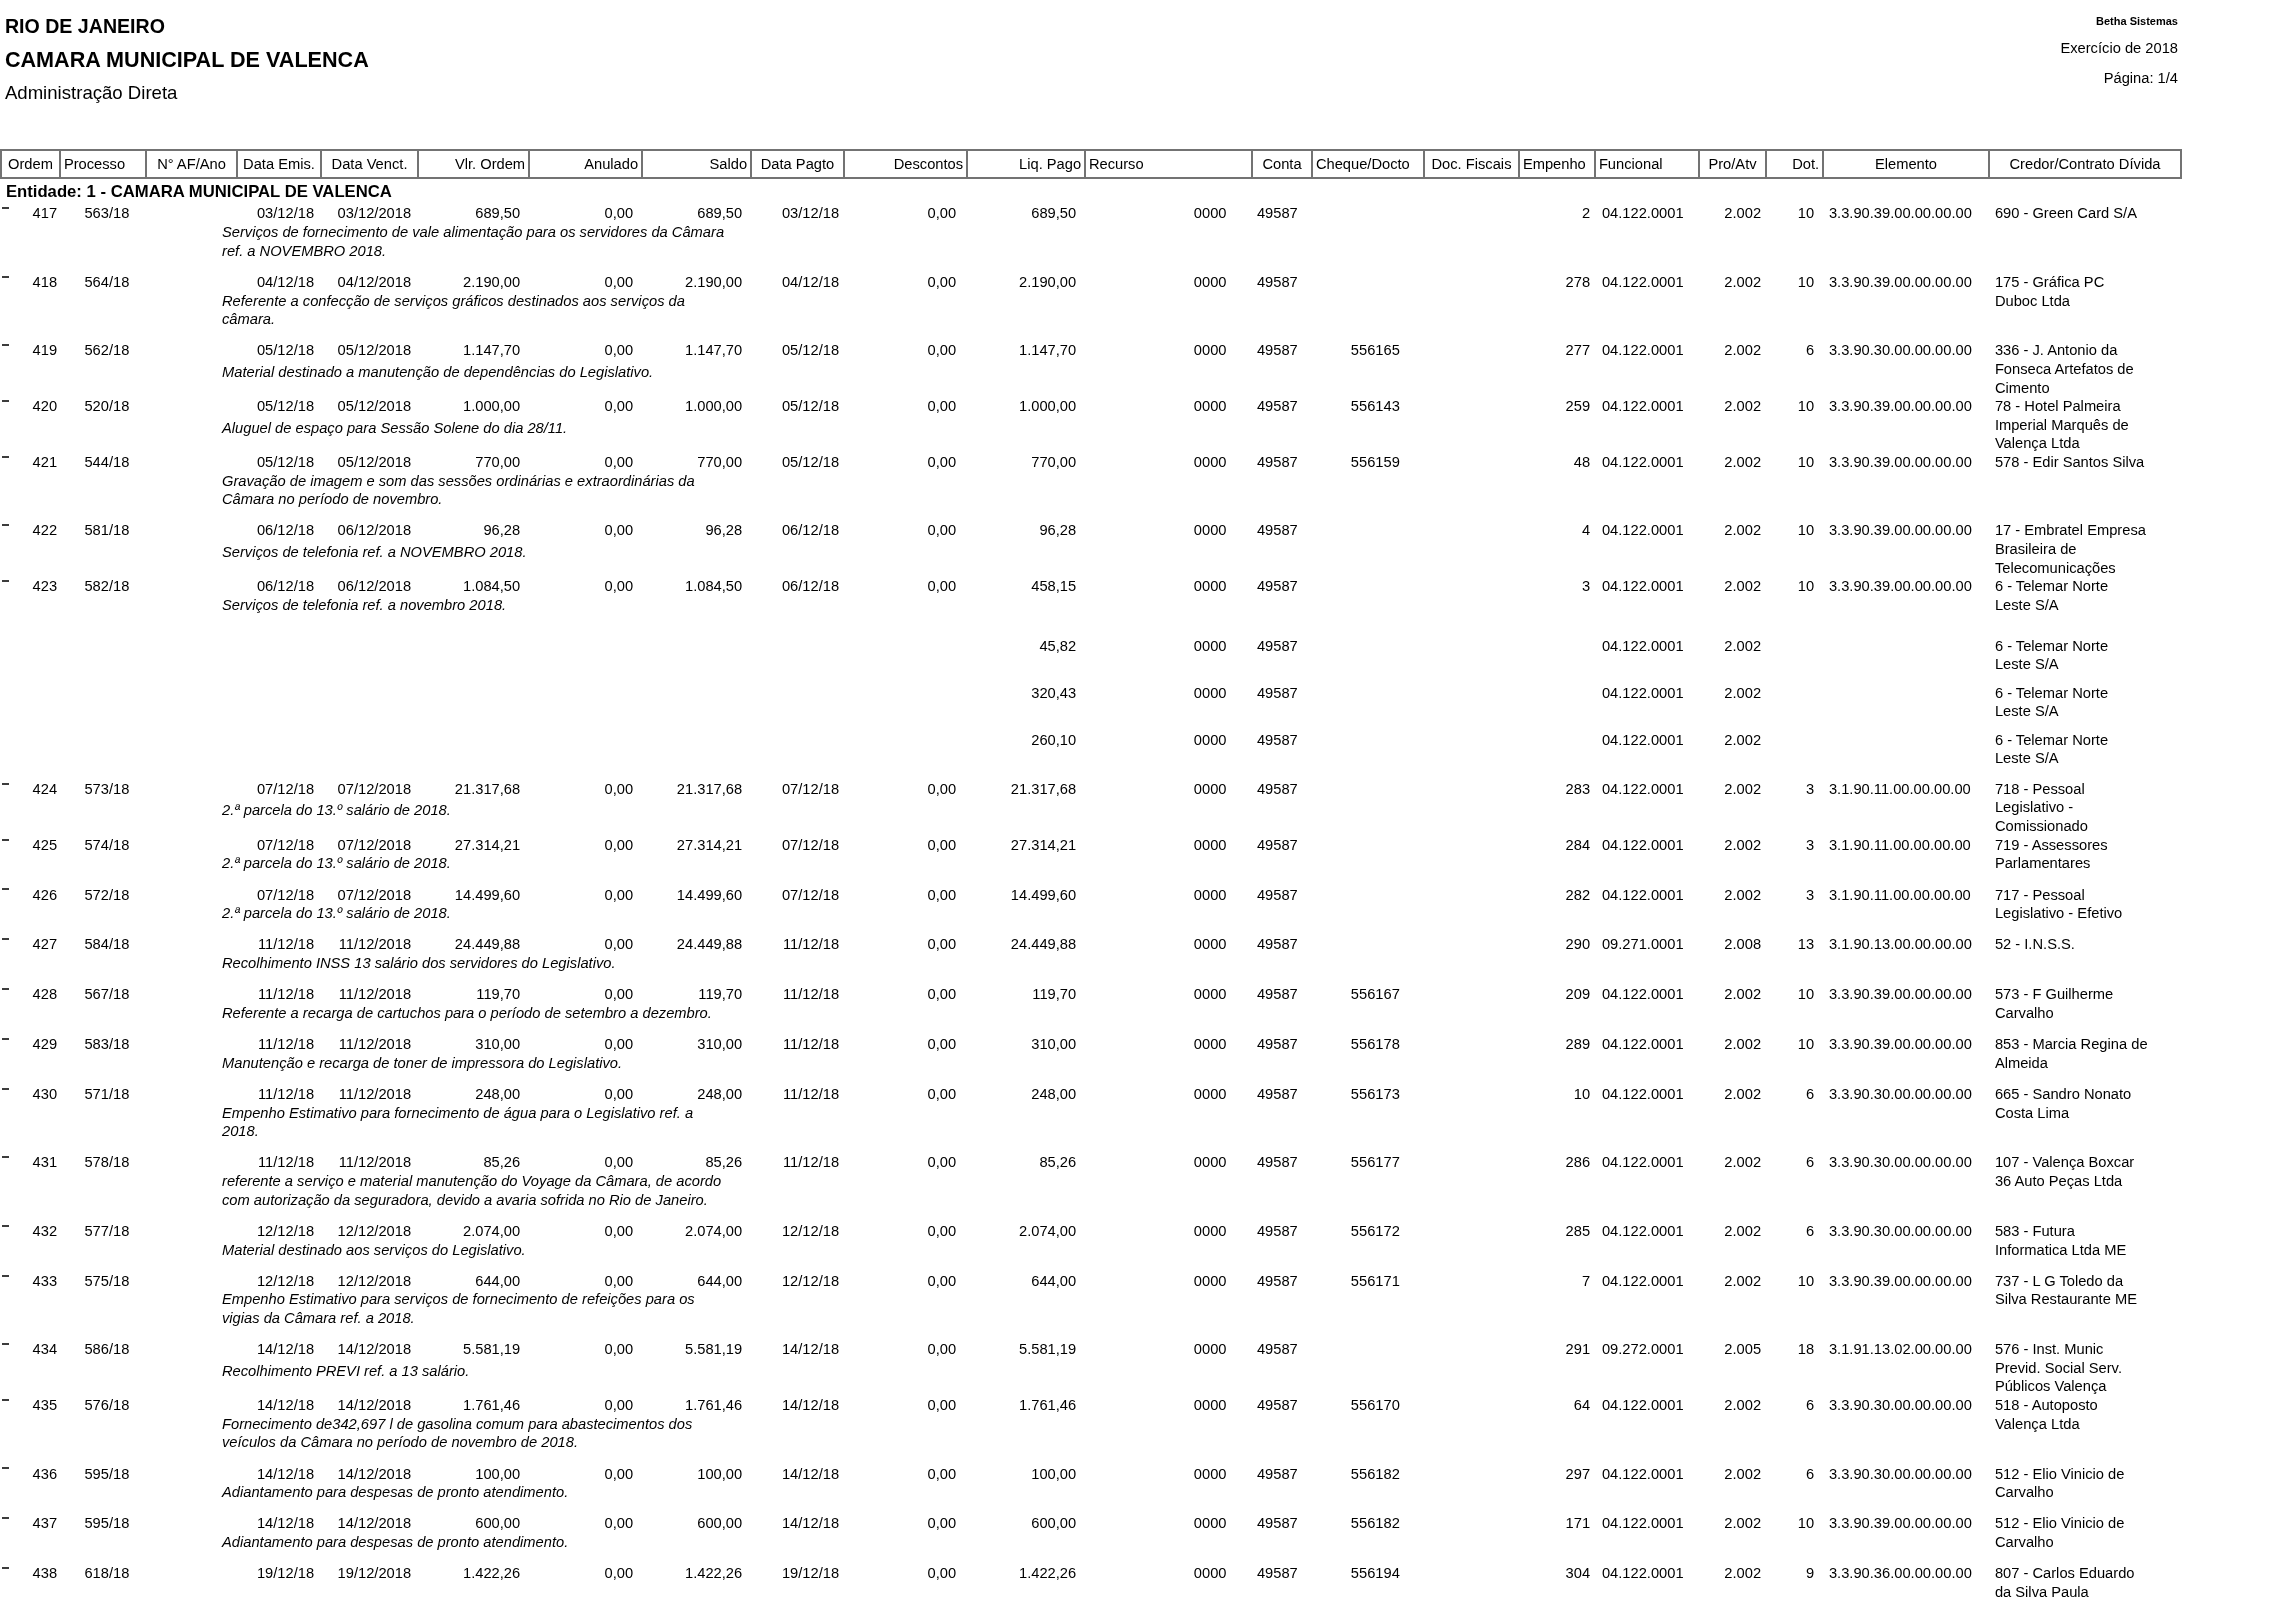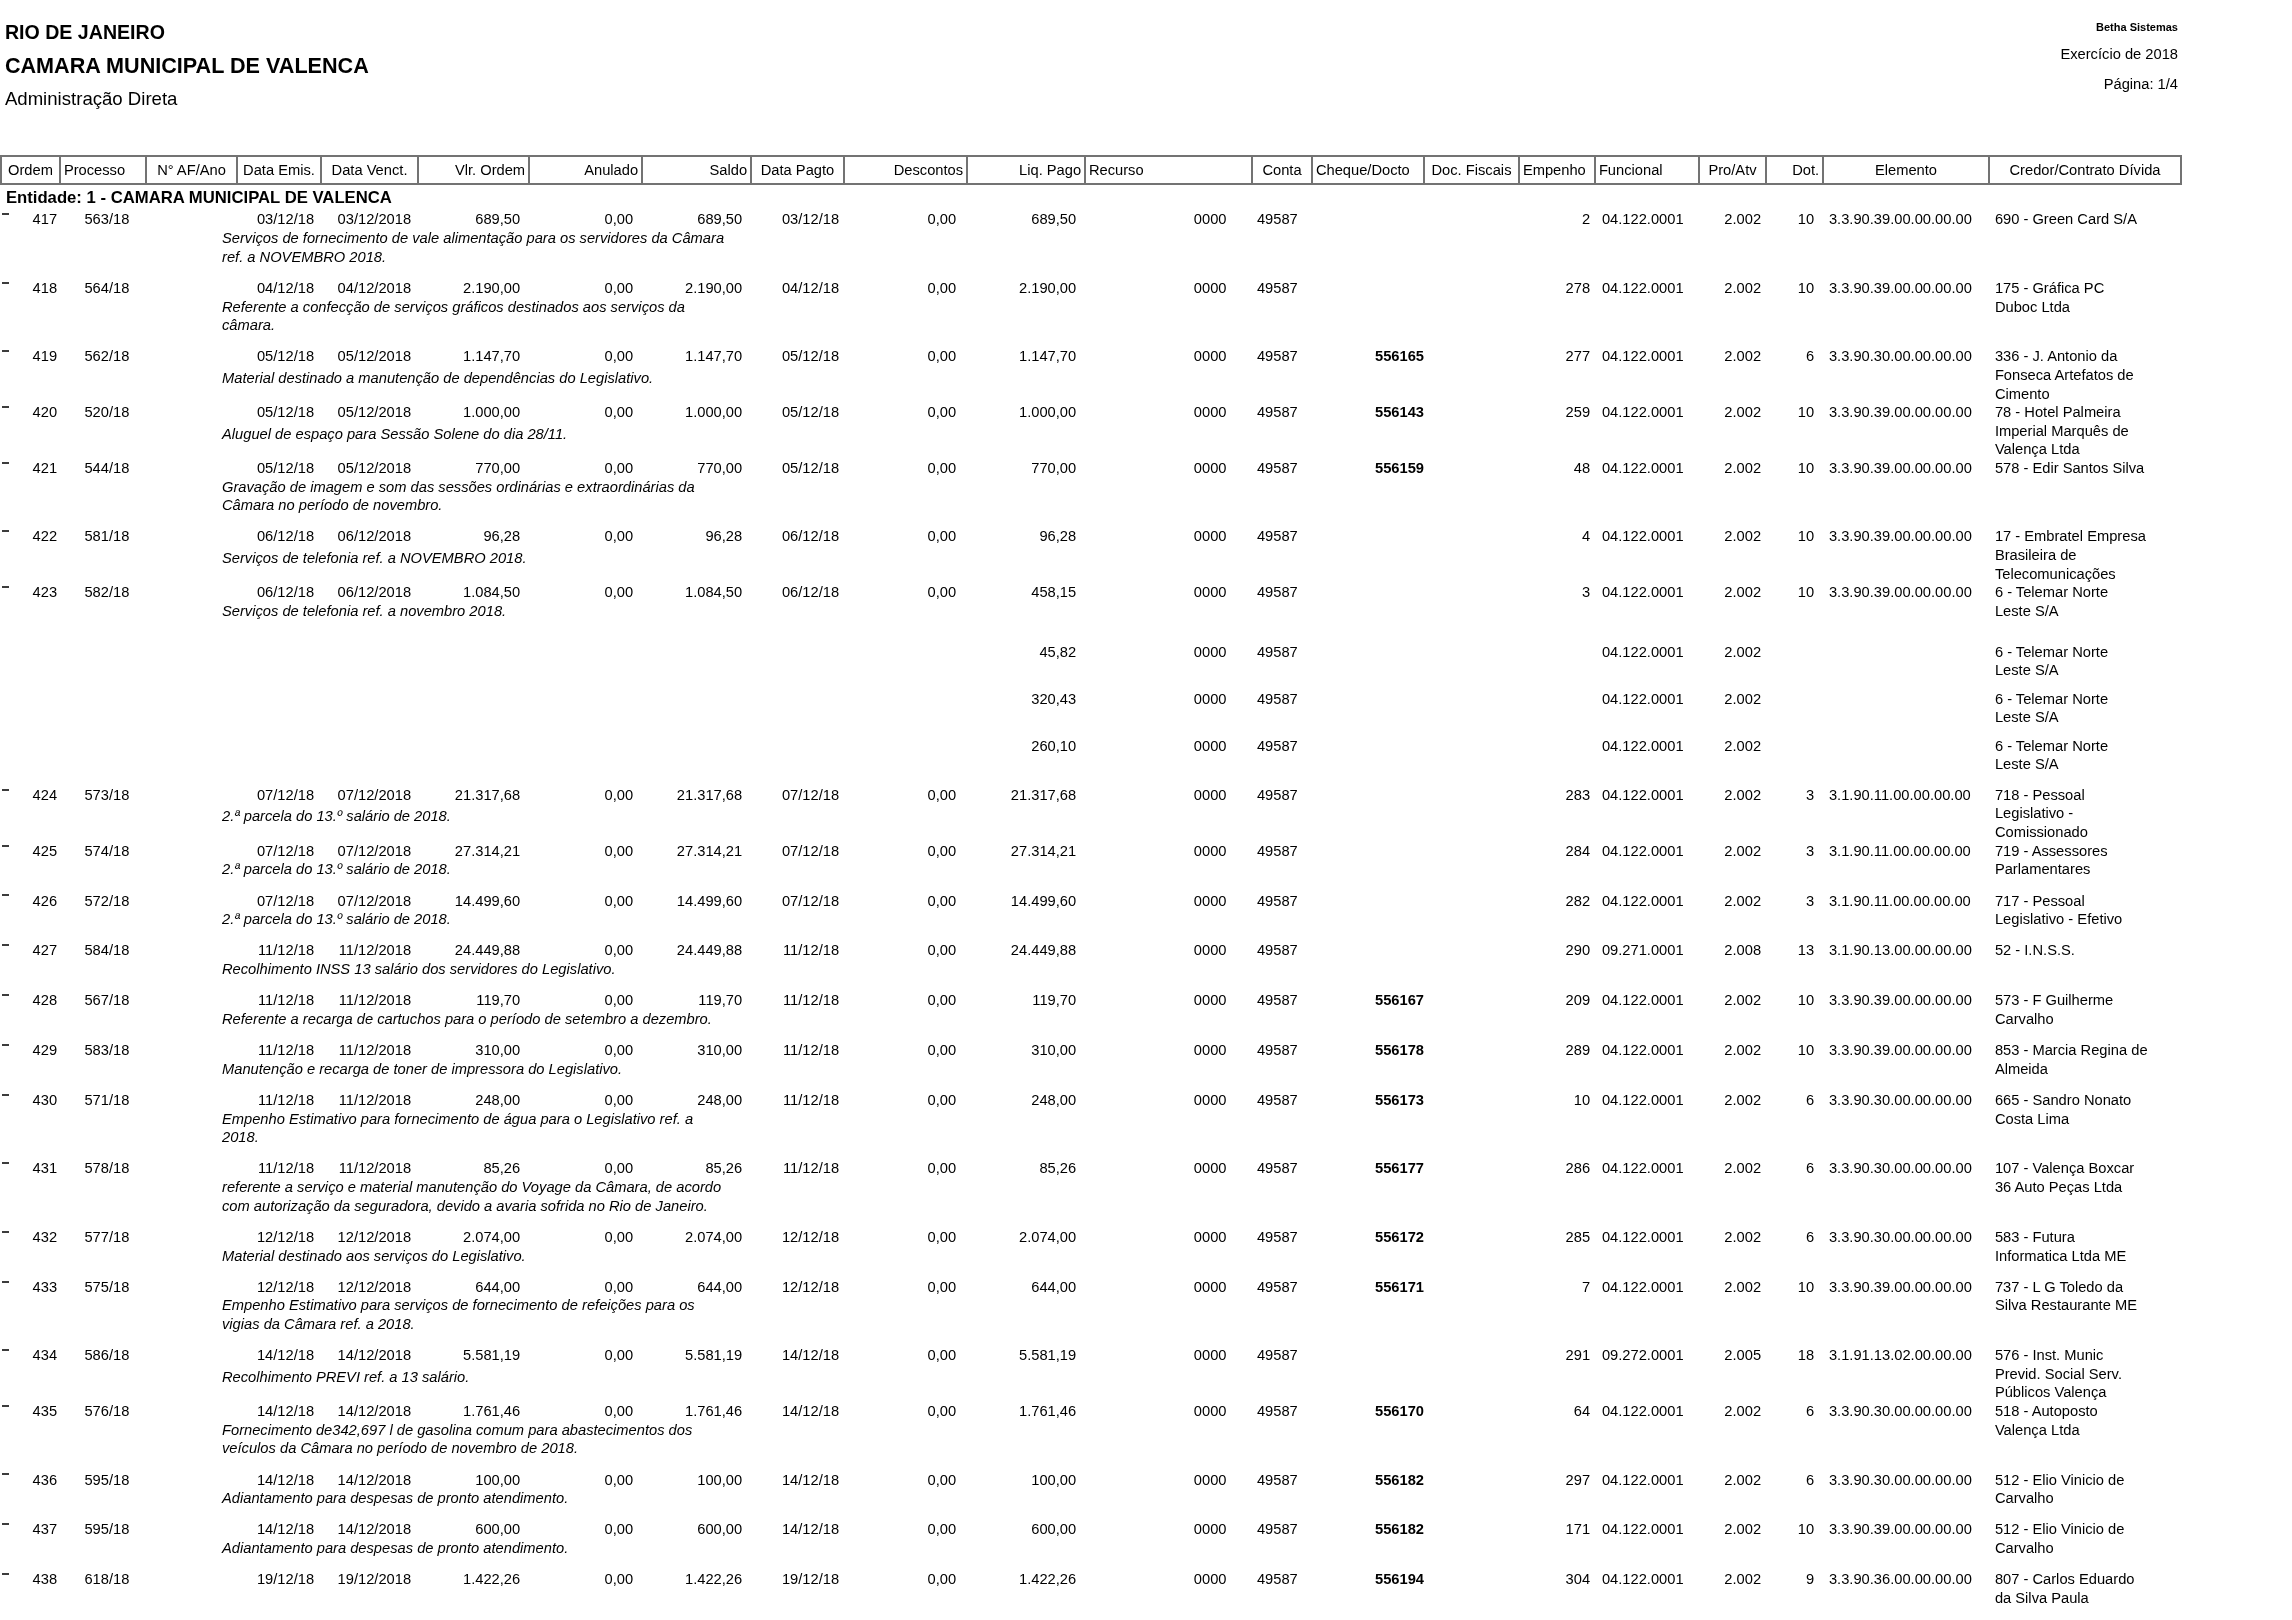--- a/index.html
+++ b/index.html
@@ -2,21 +2,21 @@
 <html><head>
 <meta charset="utf-8">
 <style>
   html,body{margin:0;padding:0;}
   body{
     width:2293px;height:1620px;overflow:hidden;background:#fff;color:#000;
     font-family:"Liberation Sans","DejaVu Sans",sans-serif;
     -webkit-font-smoothing:antialiased;
   }
   .page{position:relative;width:2293px;height:1620px;}
-  .report-header{display:flex;justify-content:space-between;padding-top:21px;}
+  .report-header{display:flex;justify-content:space-between;padding-top:15px;}
   .rh-left{margin-left:4.9px;}
   .rh-right{text-align:right;margin-right:115px;}
   .h-state{font-size:19.6px;font-weight:bold;margin-bottom:8.8px;}
   .h-org{font-size:21.6px;font-weight:bold;margin-bottom:8.8px;}
   .h-title{font-size:18.6px;margin-bottom:7.8px;}
   .h-admin{font-size:18.6px;}
   .h-vendor{font-size:11px;font-weight:bold;margin-bottom:12.7px;}
   .h-exercise{font-size:14.7px;margin-bottom:14.7px;}
   .h-page{font-size:14.7px;}
   table{border-collapse:collapse;table-layout:fixed;width:2178px;margin-top:45px;}
@@ -35,21 +35,21 @@
   tr.r-main .k-ordem::before{
     content:"";position:absolute;left:1px;top:2.9px;width:6.9px;height:2px;background:#3c3c3c;
   }
   .k-processo{text-align:center;padding-left:7.8px;}
   .k-emis,.k-venct{text-align:right;padding-right:6.9px;}
   .k-vlr,.k-anulado,.k-saldo,.k-liq{text-align:right;padding-right:8.8px;}
   .k-pagto{text-align:right;padding-right:4.9px;}
   .k-descontos{text-align:right;padding-right:10.8px;}
   .k-recurso{text-align:right;padding-right:25.5px;}
   .k-conta{text-align:left;padding-left:4.9px;}
-  .k-cheque{text-align:right;padding-left:14.7px;font-weight:bold;}
+  .k-cheque{text-align:center;padding-left:14.7px;}
   .k-empenho{text-align:right;padding-right:4.9px;}
   .k-funcional{text-align:left;padding-left:6.9px;}
   .k-proatv{text-align:right;padding-right:4.9px;}
   .k-dot{text-align:right;padding-right:8.8px;}
   .k-elemento{text-align:left;padding-left:5.9px;}
   .k-credor{text-align:left;padding-left:5.9px;white-space:pre-line;}
   .desc{padding-left:76px;white-space:pre-line;text-align:left;font-style:italic;}
   tr.sub td{padding-top:9.8px;}
   tr.spacer td{height:12.7px;}
   tr.spacer2 td{height:11.8px;}

